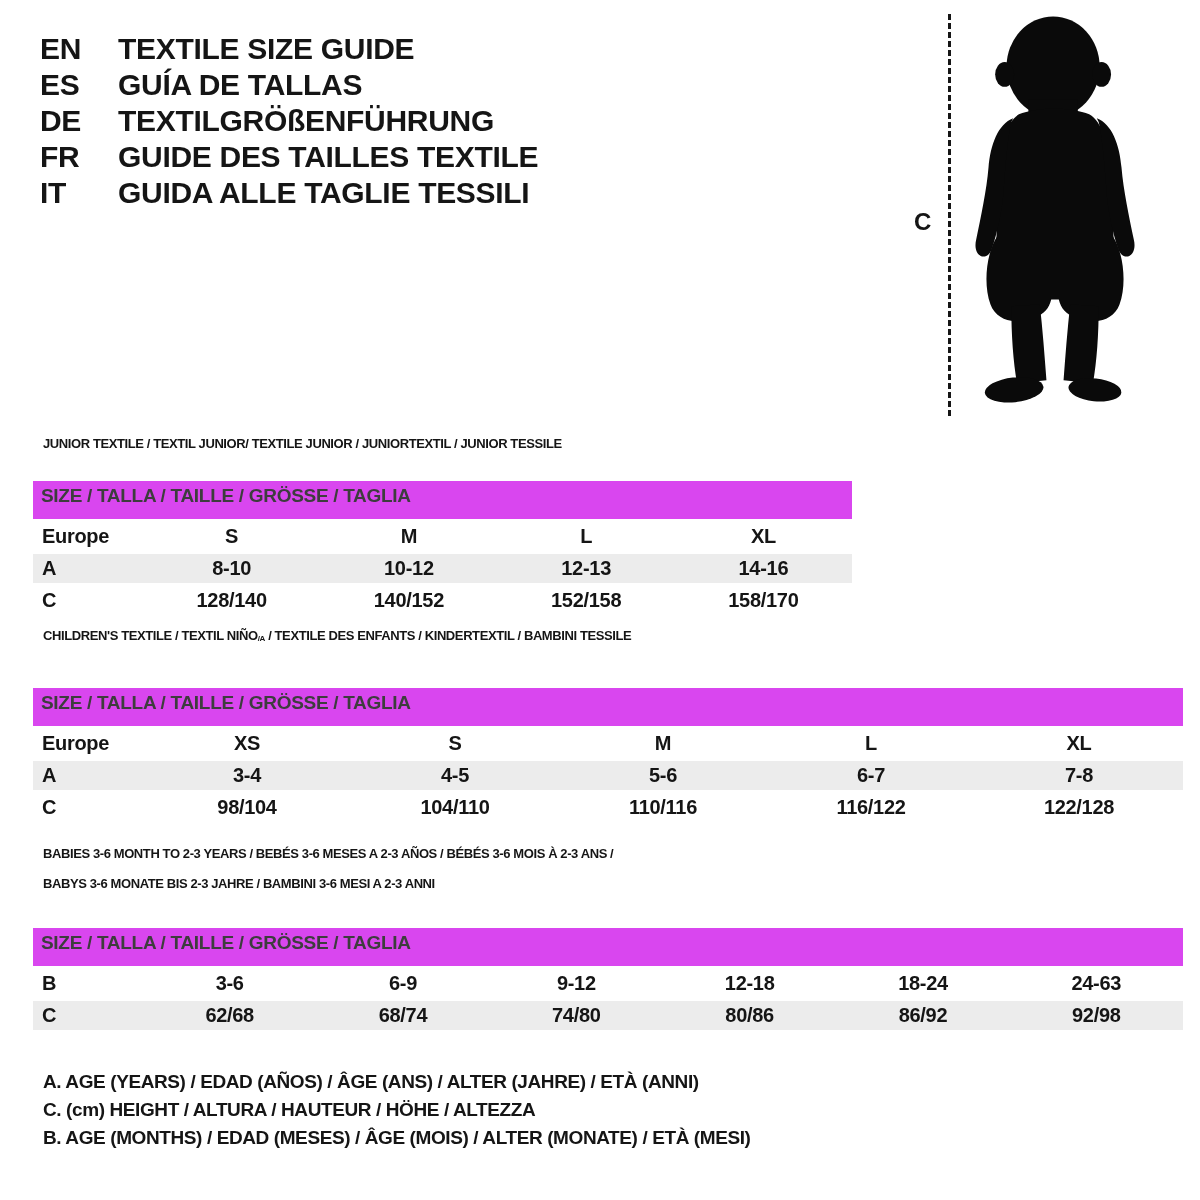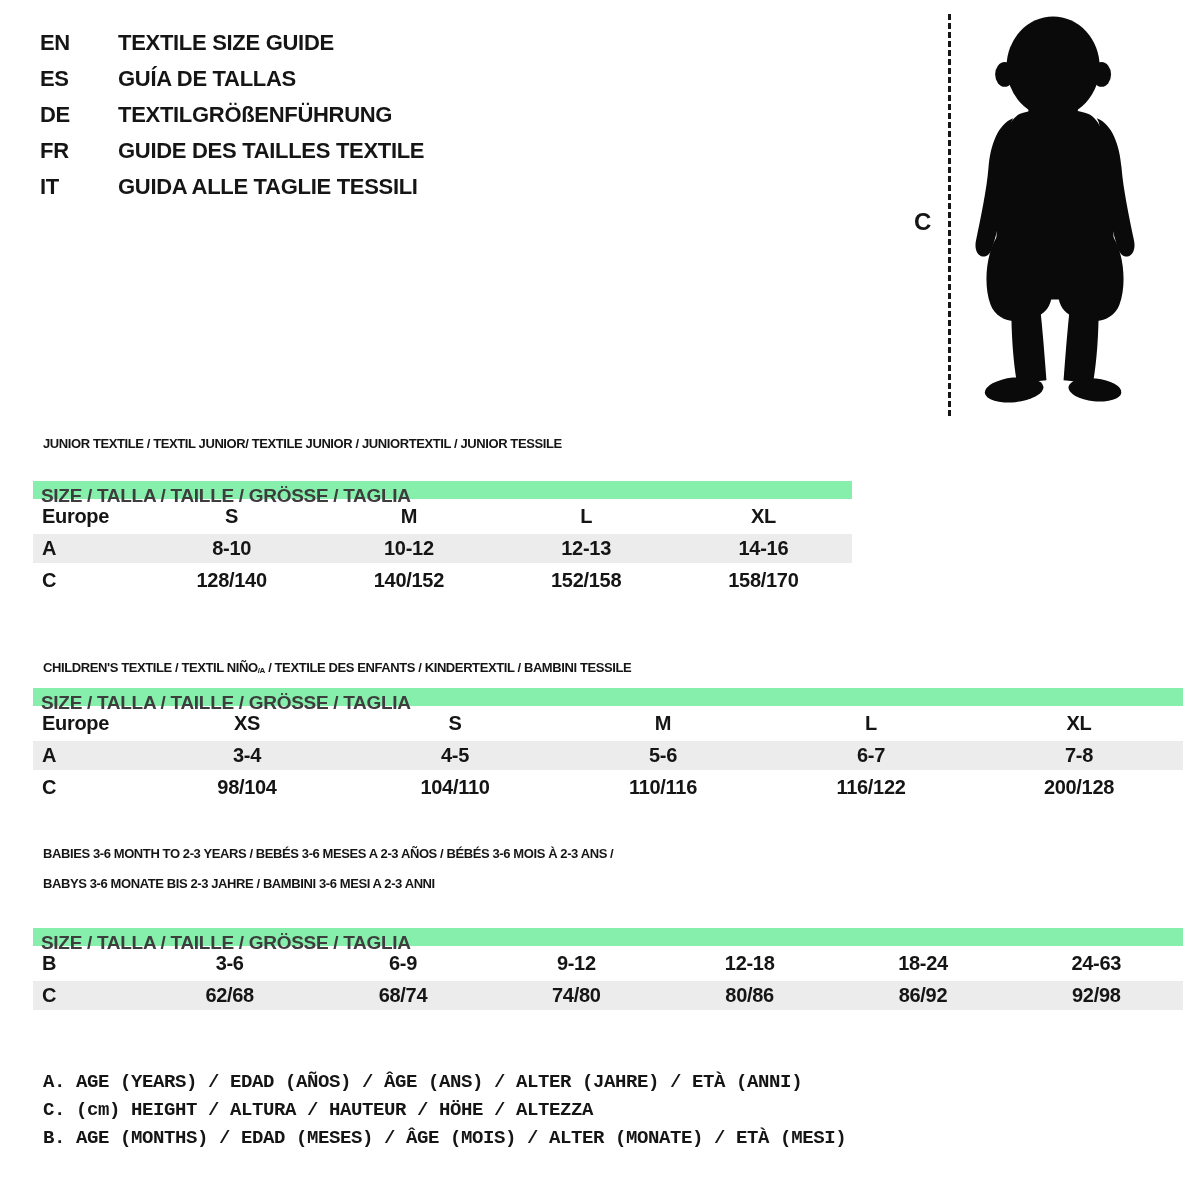--- a/index.html
+++ b/index.html
@@ -3,39 +3,39 @@
 <meta charset="utf-8">
 <style>
   html,body{margin:0;padding:0;background:#fff;}
   .page{
     position:relative;width:1200px;height:1200px;background:#ffffff;overflow:hidden;
     font-family:"Liberation Sans", sans-serif;font-weight:700;color:#151515;
     letter-spacing:-0.3px;
   }
   
   .lang-block{position:absolute;left:40px;top:30px;}
-  .lang-row{display:flex;height:36px;align-items:flex-start;font-size:22px;}
+  .lang-row{display:flex;height:36px;align-items:flex-end;font-size:30px;}
   .lang-code{width:78px;}
   
   .figure{position:absolute;left:900px;top:0;width:260px;height:430px;}
   .height-line{position:absolute;left:48px;top:14px;height:402px;width:0;border-left:3px dashed #161616;}
   .height-label{position:absolute;left:14px;top:208px;font-size:24px;}
   .toddler{position:absolute;left:60px;top:10px;width:190px;height:412px;}
   
   .section-title{position:absolute;left:43px;font-size:13px;letter-spacing:-0.4px;white-space:nowrap;}
   .title-sub{font-size:0.62em;position:relative;top:0.18em;}
   .size-table{position:absolute;left:33px;}
-  .size-bar{height:18px;background:#86efac;color:#3d3d3d;font-size:19px;line-height:29px;padding-left:8px;box-sizing:border-box;}
+  .size-bar{height:38px;background:#d946ef;color:#3d3d3d;font-size:19px;line-height:29px;padding-left:8px;box-sizing:border-box;}
   .t-row{display:flex;height:29px;margin-top:3px;align-items:center;font-size:20px;}
   .t-row.stripe{background:#ececec;}
   .t-cell{flex:1;text-align:center;}
   .t-cell.first{flex:0 0 110px;text-align:left;padding-left:9px;box-sizing:border-box;}
   
   .legend{position:absolute;left:43px;top:1068px;font-size:19px;letter-spacing:-0.4px;}
-  .legend-line{height:28px;line-height:28px;white-space:nowrap;font-family:Liberation Mono, monospace;}
+  .legend-line{height:28px;line-height:28px;white-space:nowrap;}
 </style>
 </head>
 <body>
 
 <div class="page">
 
   <div class="lang-block">
     <div class="lang-row">
       <span class="lang-code">EN</span>
       <span class="lang-title">TEXTILE SIZE GUIDE</span>
@@ -109,21 +109,21 @@
     </div>
     <div class="t-row">
       <div class="t-cell first">C</div>
       <div class="t-cell">128/140</div>
       <div class="t-cell">140/152</div>
       <div class="t-cell">152/158</div>
       <div class="t-cell">158/170</div>
     </div>
   </div>
 
-  <div class="section-title" style="top:660px;">
+  <div class="section-title" style="top:628px;">
     <span>CHILDREN'S TEXTILE / TEXTIL NIÑO</span><span class="title-sub">/A</span><span> / TEXTILE DES ENFANTS / KINDERTEXTIL / BAMBINI TESSILE</span>
   </div>
 
   <div class="size-table" style="top:688px;width:1150px;">
     <div class="size-bar">SIZE / TALLA / TAILLE / GRÖSSE / TAGLIA</div>
     <div class="t-row">
       <div class="t-cell first">Europe</div>
       <div class="t-cell">XS</div>
       <div class="t-cell">S</div>
       <div class="t-cell">M</div>
@@ -137,21 +137,21 @@
       <div class="t-cell">5-6</div>
       <div class="t-cell">6-7</div>
       <div class="t-cell">7-8</div>
     </div>
     <div class="t-row">
       <div class="t-cell first">C</div>
       <div class="t-cell">98/104</div>
       <div class="t-cell">104/110</div>
       <div class="t-cell">110/116</div>
       <div class="t-cell">116/122</div>
-      <div class="t-cell">200/128</div>
+      <div class="t-cell">122/128</div>
     </div>
   </div>
 
   <div class="section-title" style="top:846px;">BABIES 3-6 MONTH TO 2-3 YEARS / BEBÉS 3-6 MESES A 2-3 AÑOS / BÉBÉS 3-6 MOIS À 2-3 ANS /</div>
   <div class="section-title" style="top:876px;">BABYS 3-6 MONATE BIS 2-3 JAHRE / BAMBINI 3-6 MESI A 2-3 ANNI</div>
 
   <div class="size-table" style="top:928px;width:1150px;">
     <div class="size-bar">SIZE / TALLA / TAILLE / GRÖSSE / TAGLIA</div>
     <div class="t-row">
       <div class="t-cell first">B</div>

